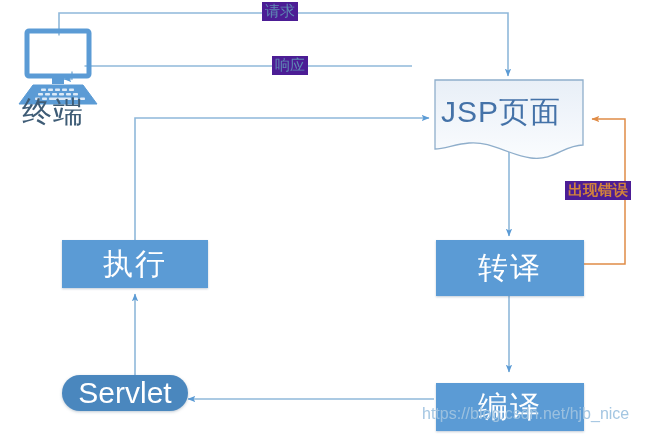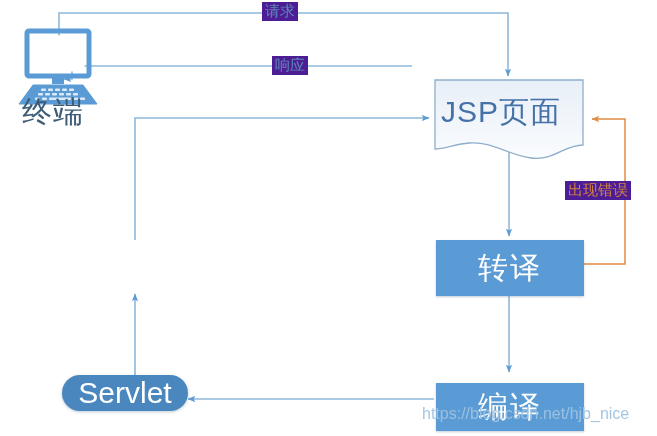--- a/index.html
+++ b/index.html
@@ -105,21 +105,21 @@
     background: #4c1d95;
     padding: 0 3px;
     white-space: nowrap;
     z-index: 4;
   }
   .lbl-blue { color: #5E8AB4; }
   .lbl-orange { color: #D2833C; }
 
   #label-request  { left: 262px; top: 2px; }
   #label-response { left: 245px; top: 56px; margin-left: 27px; }
-  #label-error    { left: 565px; top: 181px; }
+  #label-error    { left: 565px; top: 181px; font-weight: bold; }
 
   
   #watermark {
     position: absolute;
     left: 422px;
     top: 405px;
     font-size: 16px;
     color: #9FC3E0;
     white-space: nowrap;
     z-index: 5;
@@ -203,20 +203,23 @@
   <div id="jsp-page" class="node">
     <svg class="doc-svg" viewBox="0 0 150 80" preserveAspectRatio="none" xmlns="http://www.w3.org/2000/svg">
       <path d="M 1,1 L 149,1 L 149,66
                C 130,66 120,82 97,79
                C 74,76 58,62 35,64
                C 22,65 10,70 1,70 Z" fill="url(#docFill)" stroke="#8FAECB" stroke-width="1.3"></path>
     </svg>
     <span class="doc-label">JSP页面</span>
   </div>
 
+  <div class="node box-blue" id="node-execute" style="left:62px; top:240px; width:146px; height:48px;">
+    <span>执行</span>
+  </div>
 
   <div class="node box-blue" id="node-translate" style="left:436px; top:240px; width:148px; height:56px;">
     <span>转译</span>
   </div>
 
   <div class="node pill-blue" id="node-servlet" style="left:62px; top:375px; width:126px; height:36px;">
     <span>Servlet</span>
   </div>
 
   <div class="node box-blue" id="node-compile" style="left:436px; top:383px; width:148px; height:48px;text-align:center;">

